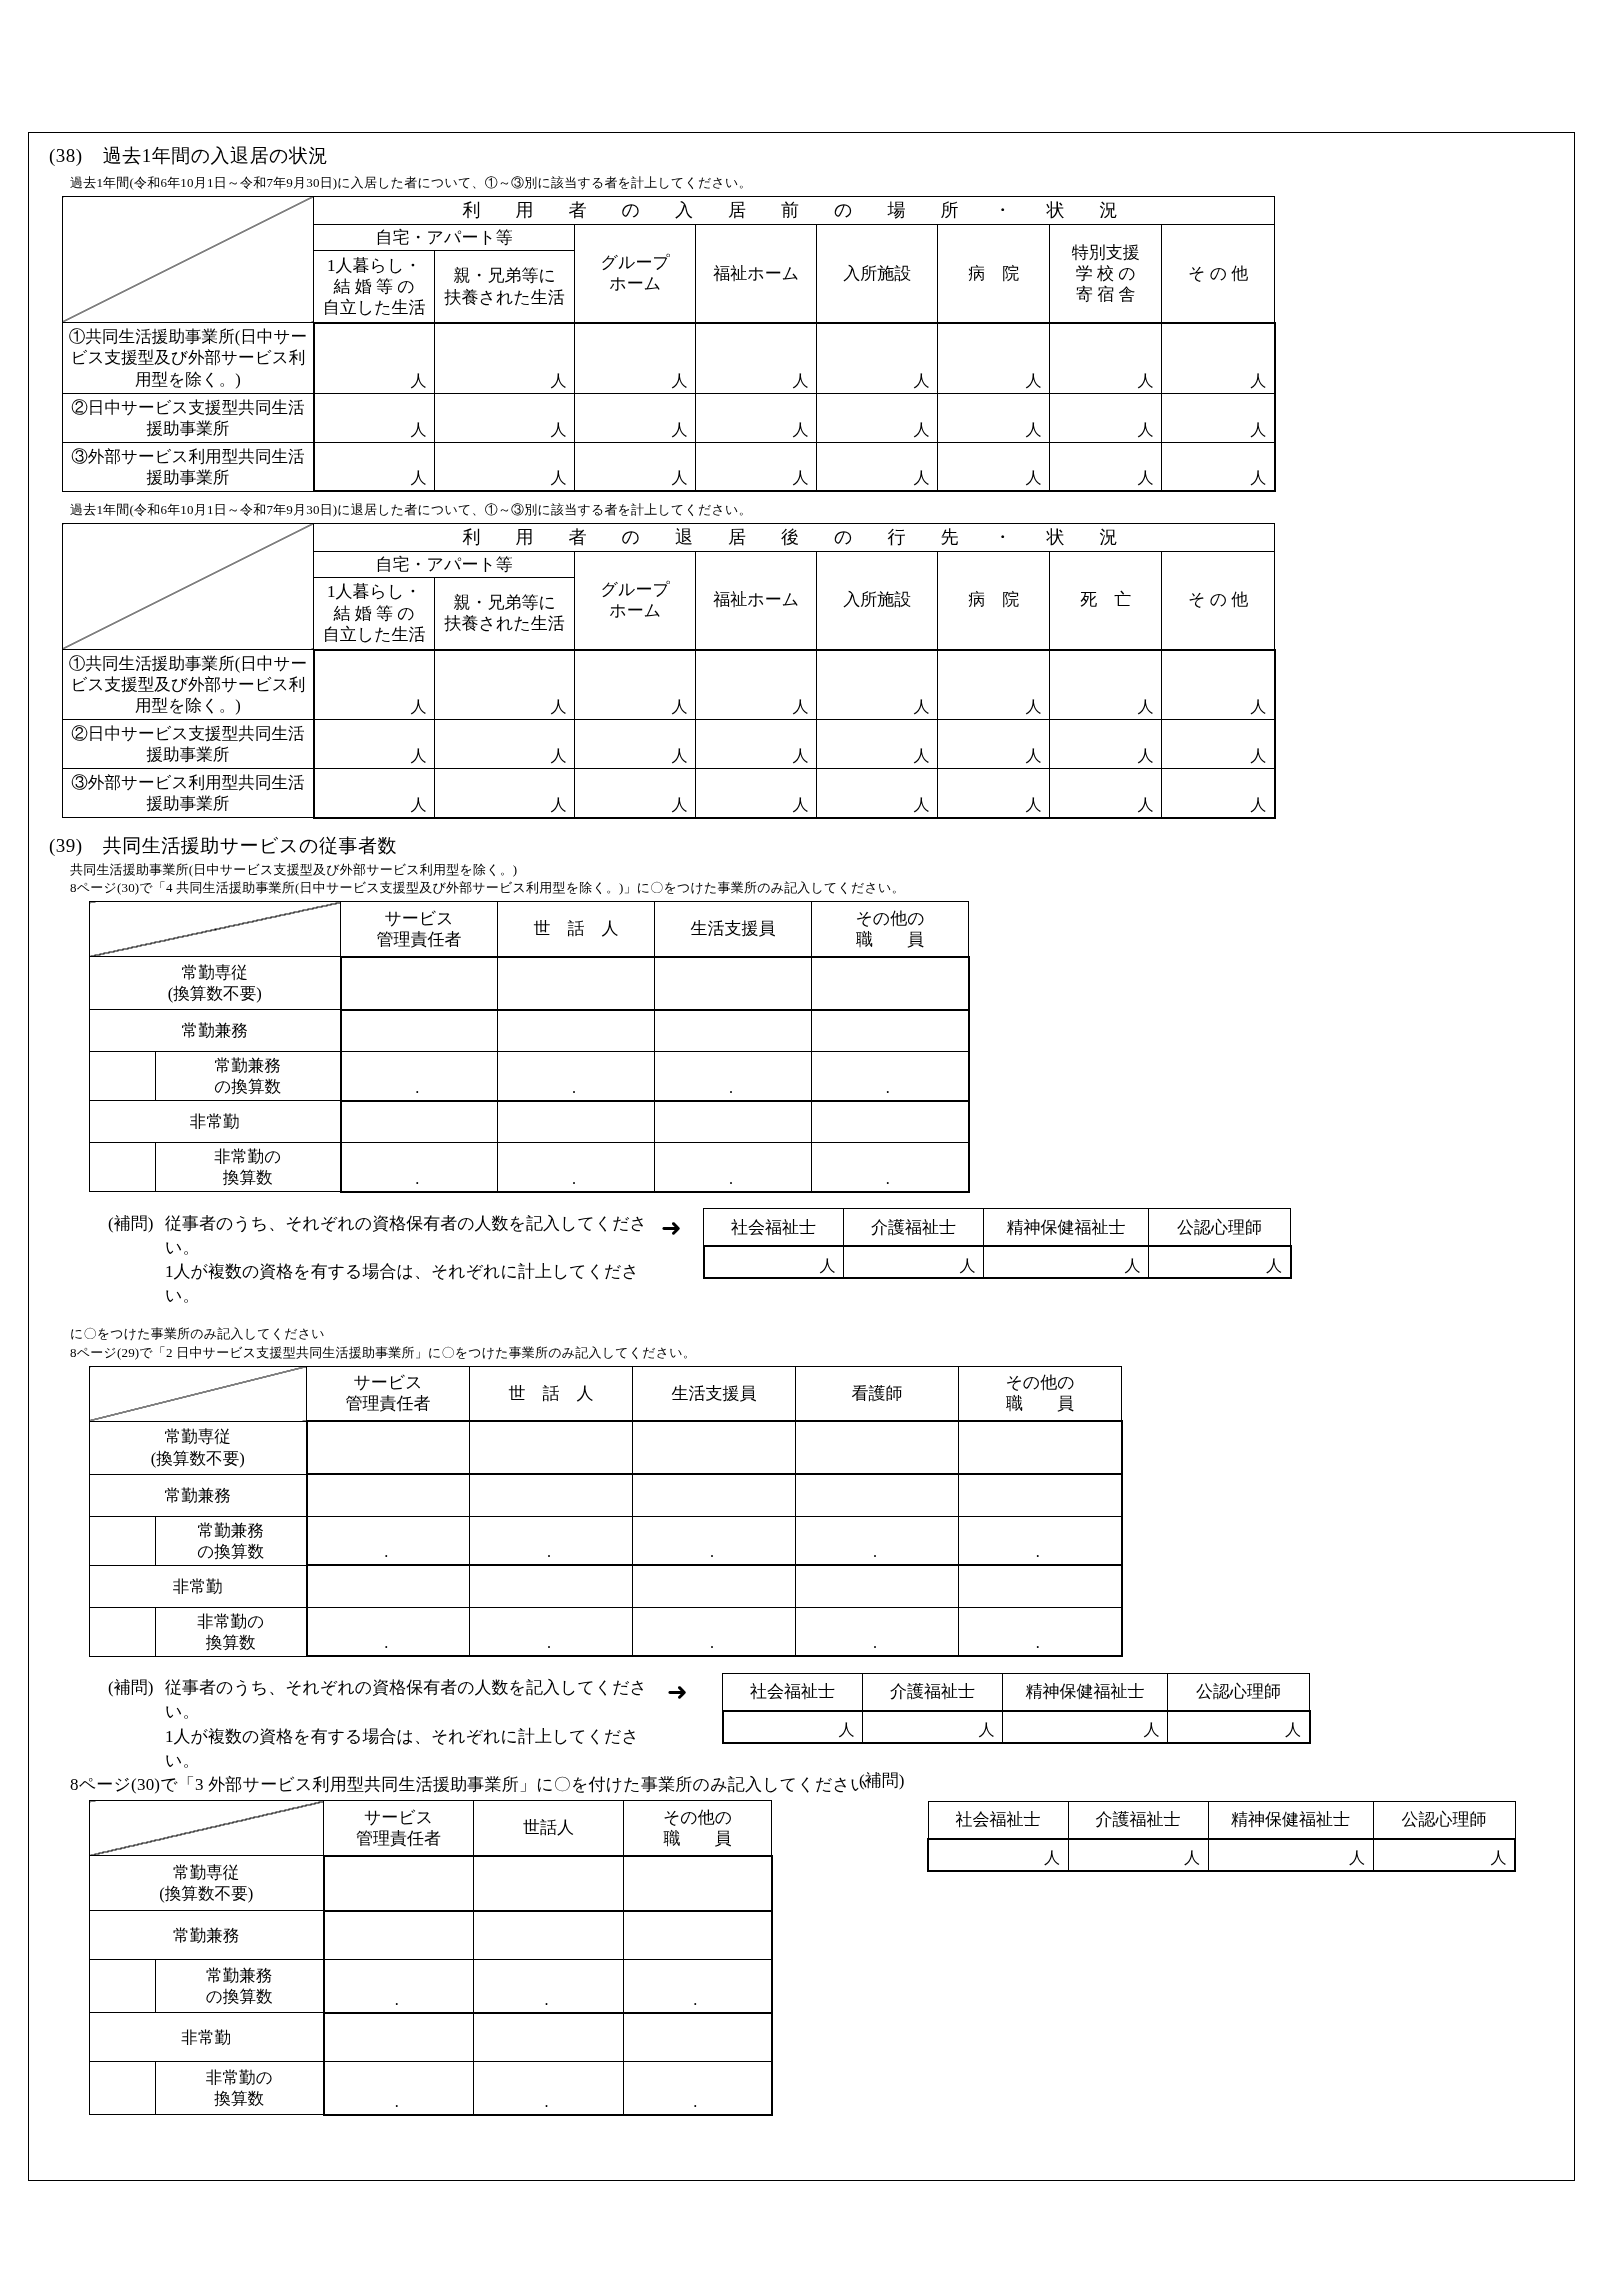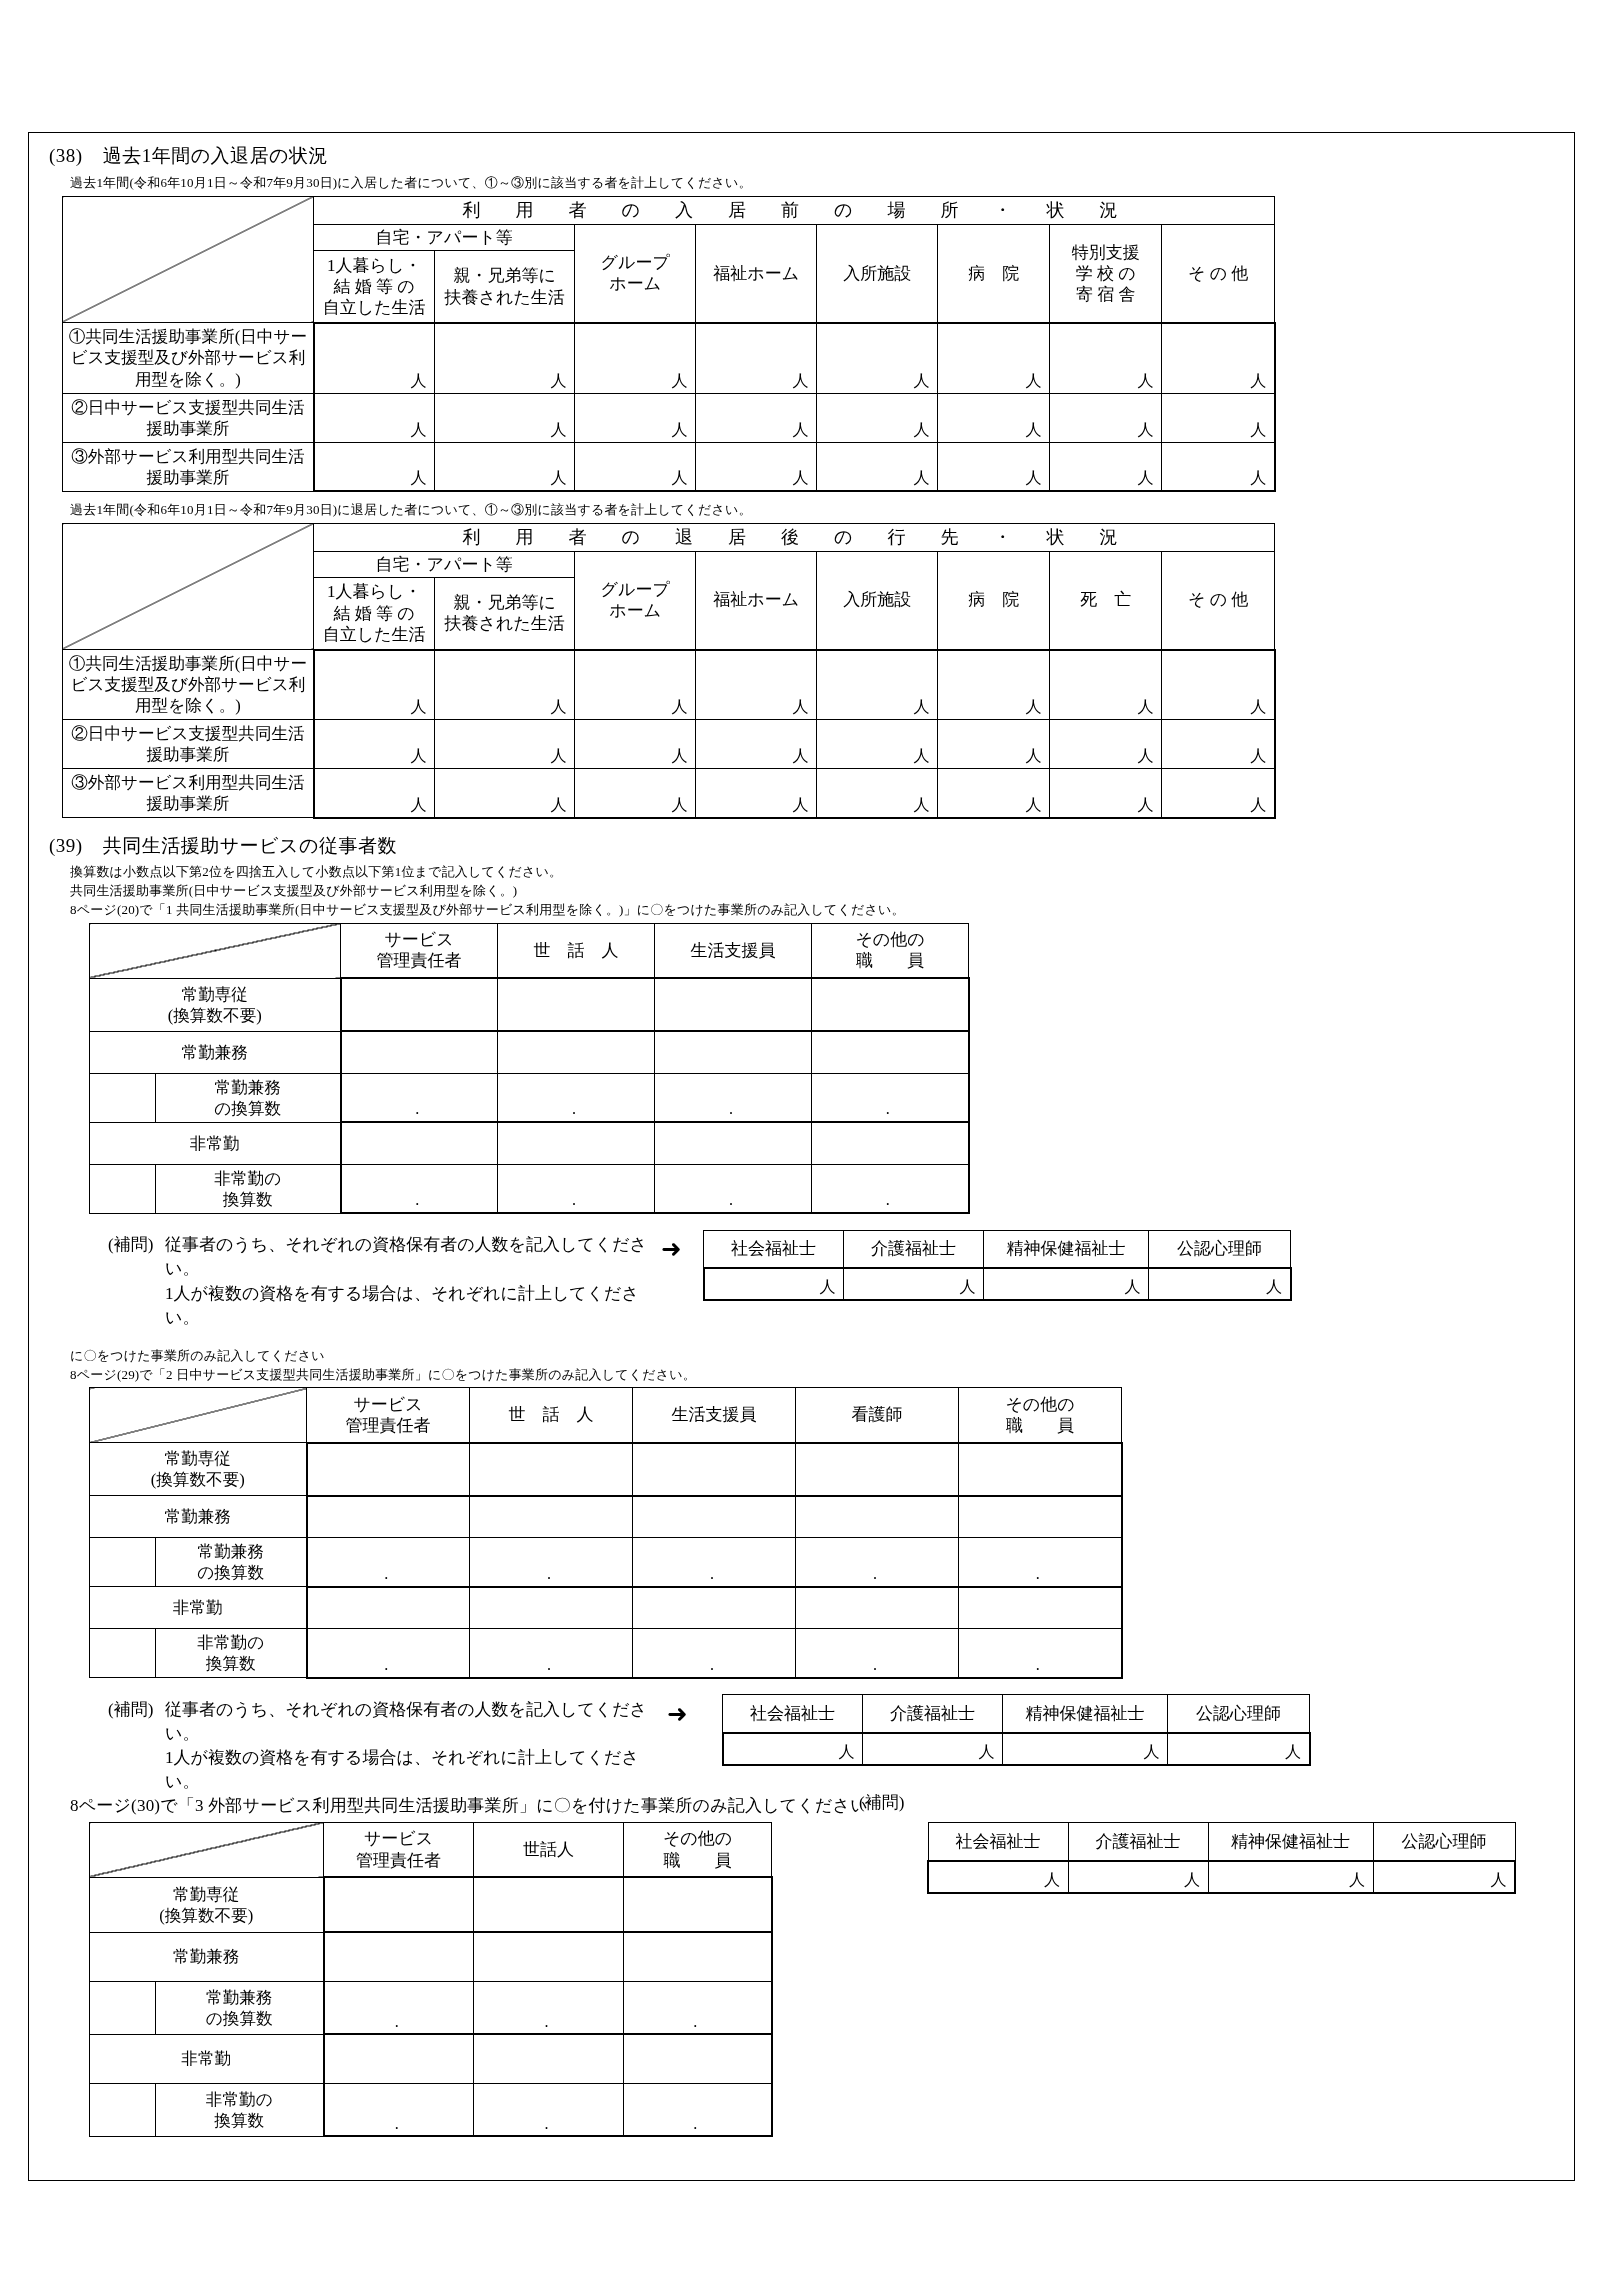--- a/index.html
+++ b/index.html
@@ -295,23 +295,22 @@
         <td class="cellnin thick-bot thick-right"><span>人</span></td>
       </tr>
     </tbody>
       </table>
 
     <div class="sect-title" style="margin-top:13.2px">
       <span>(39)</span>
       <span style="display:inline-block;width:9.5px"></span>
       <span>共同生活援助サービスの従事者数</span>
     </div>
-    <div class="note indent1" style="margin-top:2.8px">換算数は小数点以下第2位を四捨五入して小数点以下第1位まで記入してください。</div>
     <div class="note indent1">共同生活援助事業所(日中サービス支援型及び外部サービス利用型を除く。)</div>
-    <div class="note indent1">8ページ(20)で「1 共同生活援助事業所(日中サービス支援型及び外部サービス利用型を除く。)」に〇をつけた事業所のみ記入してください。</div>
+    <div class="note indent1">8ページ(30)で「4 共同生活援助事業所(日中サービス支援型及び外部サービス利用型を除く。)」に〇をつけた事業所のみ記入してください。</div>
 
     <table style="margin-top:2.8px;margin-left:40px;width:880px">
       <colgroup>
         <col style="width:66px">
           <col style="width:185px">
           <col style="width:157px">
         <col style="width:157px">
           <col style="width:157px">
           <col style="width:157px">
       </colgroup>

